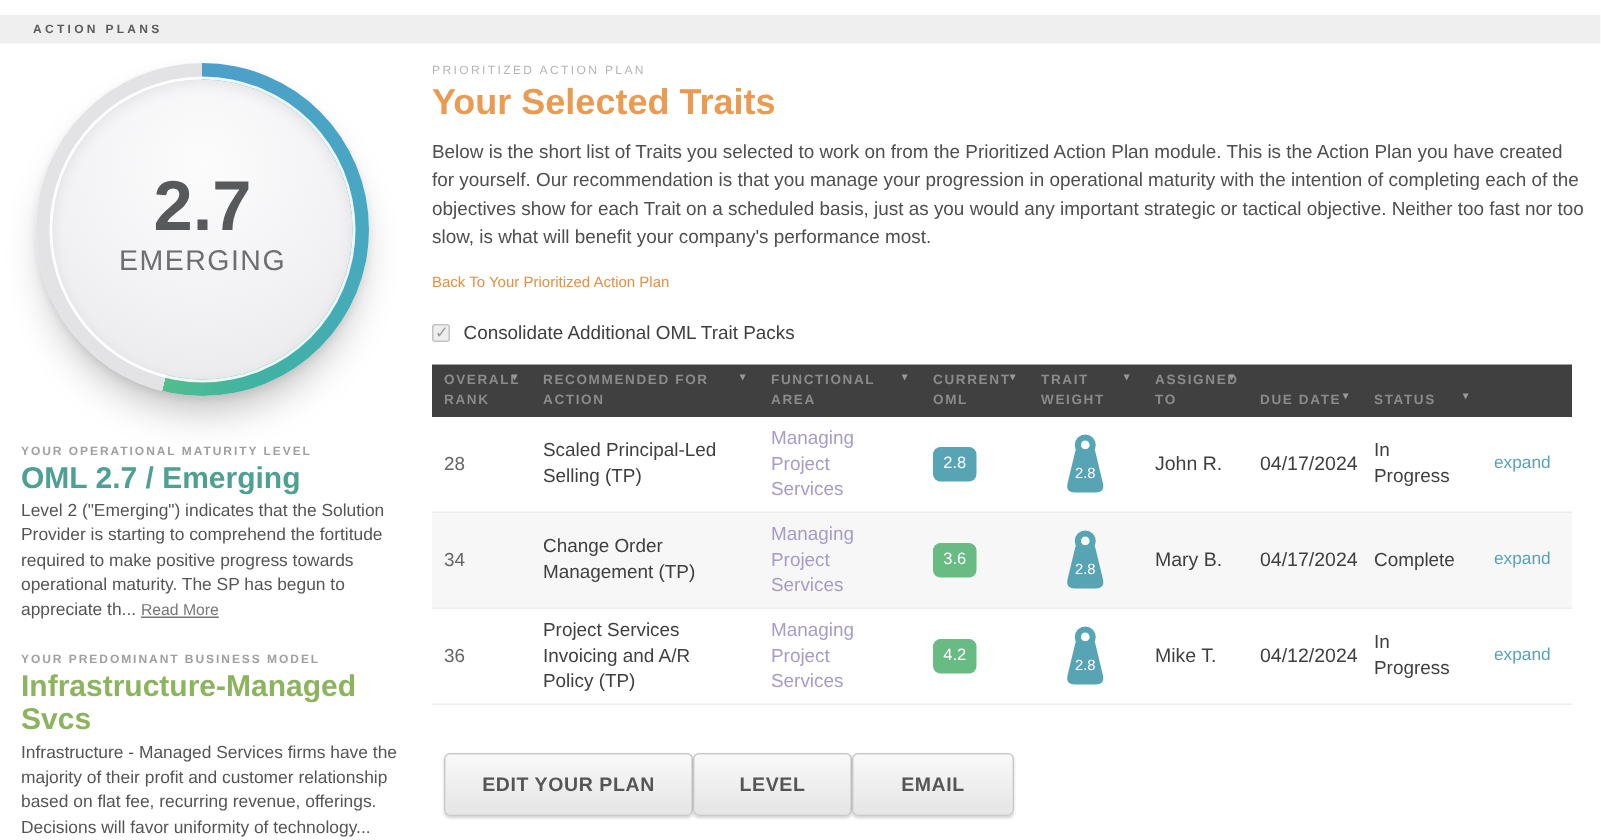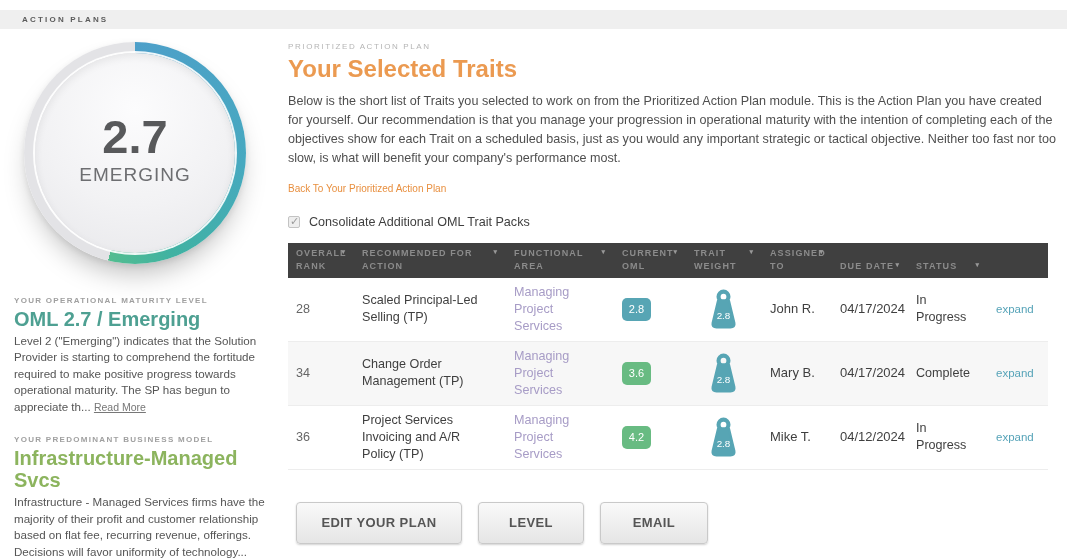--- a/index.html
+++ b/index.html
@@ -55,21 +55,21 @@
   .td { font-size: 12.6px; color: #3f3f3f; padding: 6px 10px 6px 8px; line-height: 1.35; }
   .td.rank { color: #666; }
   .td.fa { color: #a79cc6; cursor: pointer; }
   .td.name, .td.date { font-size: 13px; }
   .oml-badge { display: inline-block; min-width: 29px; padding: 4px 0; border-radius: 5px; color: #fff;
     font-size: 11px; text-align: center; background: #57a5b4; }
   .weight-cell { display: flex; justify-content: center; }
   .expand-link { font-size: 11.5px; color: #56a3b8; cursor: pointer; }
 
   
-  .btn-row { display: flex; gap: 16px; margin-top: 32px; margin-left: 8px; }
+  .btn-row { display: flex; margin-top: 32px; margin-left: 8px; }
   .btn { height: 42px; border: 1px solid #c9c9c9; border-radius: 4px;
     background: linear-gradient(#f9f9f9, #e5e5e5); box-shadow: 0 1px 2px rgba(0,0,0,0.18);
     font-family: "Liberation Sans", sans-serif; font-size: 13px; font-weight: bold; color: #555;
     letter-spacing: 0.4px; cursor: pointer; }
   .btn.w1 { width: 166px; } .btn.w2 { width: 106px; } .btn.w3 { width: 108px; }
 </style>
 </head>
 <body>
 
 <div class="page">

